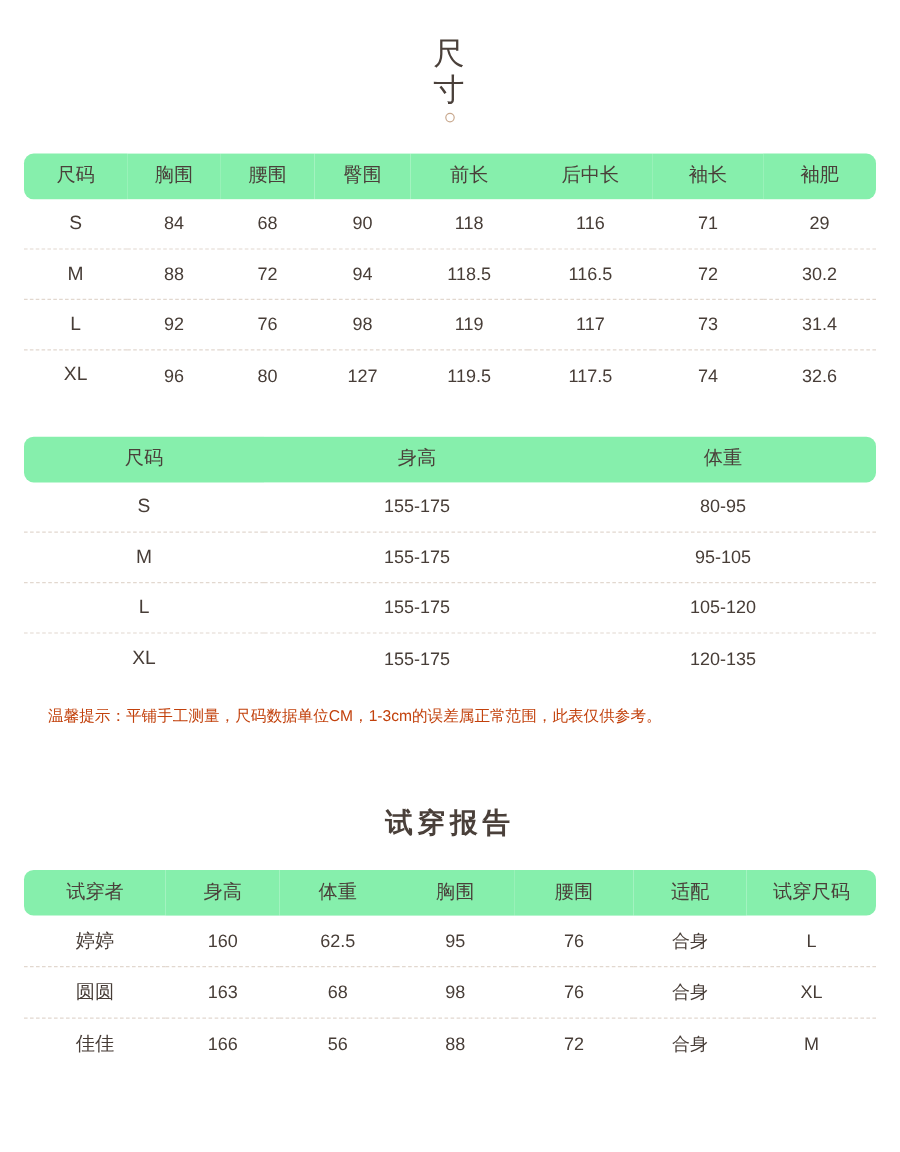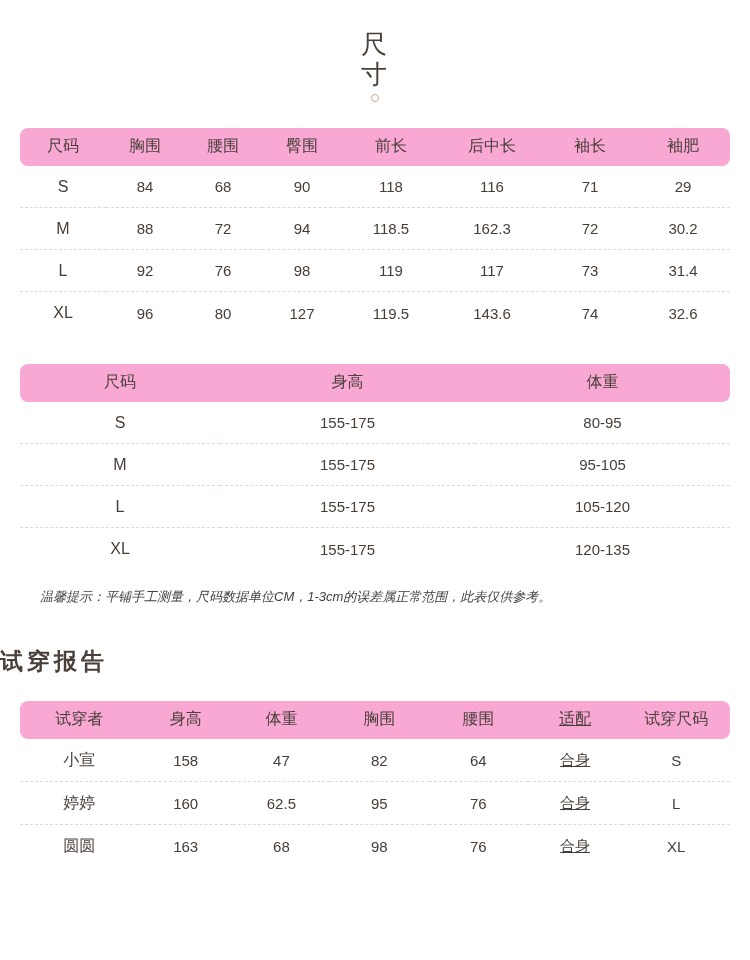--- a/index.html
+++ b/index.html
@@ -40,21 +40,21 @@
   }
 
   
   table.sz {
     border-collapse: collapse;
     width: 710px;
     margin: 0 auto;
     table-layout: fixed;
   }
   table.sz th {
-    background: #f9a8d4;
+    background: #86efac;
     font-weight: normal;
     font-size: 16px;
     color: #4a403a;
     height: 38px;
     text-align: center;
     font-family: "Liberation Sans", sans-serif;
   }
   table.sz td {
     height: 42px;
     text-align: center;
@@ -84,44 +84,44 @@
   #t2 th:first-child, #t2 td:first-child { width: 200px; }
   #t2 th:nth-child(2), #t2 td:nth-child(2) { width: 255px; }
   #t2 th:nth-child(3), #t2 td:nth-child(3) { width: 255px; }
   #t2 td { height: 42px; }
 
   
   .note {
     width: 710px;
     margin: 18px auto 12px auto;
     font-size: 13px;
-    color: #404040;
+    color: #c2410c;
     text-align: left;
     padding-left: 20px;
-    font-style: italic;
   }
 
   
   .sub-title {
+    text-align: center;
     font-family: "Liberation Serif", serif;
     font-size: 23px;
     color: #4a403a;
     letter-spacing: 4px;
-    margin-top: 40px;
+    margin-top: 64px;
     font-weight: bold;
   }
 
   
   #t3 { margin-top: 24px; }
   #t3 th:first-child, #t3 td:first-child { width: 110px; margin-left: 36px; }
   #t3 th:nth-child(2), #t3 td:nth-child(2) { width: 88px; }
   #t3 th:nth-child(3), #t3 td:nth-child(3) { width: 90px; }
   #t3 th:nth-child(4), #t3 td:nth-child(4) { width: 92px; }
   #t3 th:nth-child(5), #t3 td:nth-child(5) { width: 92px; }
-  #t3 th:nth-child(6), #t3 td:nth-child(6) { width: 88px; text-decoration: underline; }
+  #t3 th:nth-child(6), #t3 td:nth-child(6) { width: 88px; }
   #t3 th:nth-child(7), #t3 td:nth-child(7) { width: 100px; }
   #t3 td { height: 43px; }
   #t3 td:first-child { font-size: 16px; }
 </style>
 </head>
 <body>
 
 <div class="page">
 
   <div class="main-title">
@@ -153,41 +153,41 @@
         <td>116</td>
         <td>71</td>
         <td>29</td>
       </tr>
       <tr>
         <td class="c1">M</td>
         <td>88</td>
         <td>72</td>
         <td>94</td>
         <td>118.5</td>
-        <td>162.3</td>
+        <td>116.5</td>
         <td>72</td>
         <td>30.2</td>
       </tr>
       <tr>
         <td class="c1">L</td>
         <td>92</td>
         <td>76</td>
         <td>98</td>
         <td>119</td>
         <td>117</td>
         <td>73</td>
         <td>31.4</td>
       </tr>
       <tr>
         <td class="c1">XL</td>
         <td>96</td>
         <td>80</td>
         <td>127</td>
         <td>119.5</td>
-        <td>143.6</td>
+        <td>117.5</td>
         <td>74</td>
         <td>32.6</td>
       </tr>
     </tbody>
   </table>
 
   <table class="sz" id="t2">
     <thead>
       <tr>
         <th>尺码</th>
@@ -230,42 +230,42 @@
         <th>身高</th>
         <th>体重</th>
         <th>胸围</th>
         <th>腰围</th>
         <th>适配</th>
         <th>试穿尺码</th>
       </tr>
     </thead>
     <tbody>
       <tr>
-        <td>小宣</td>
-        <td>158</td>
-        <td>47</td>
-        <td>82</td>
-        <td>64</td>
-        <td>合身</td>
-        <td>S</td>
-      </tr>
-      <tr>
         <td>婷婷</td>
         <td>160</td>
         <td>62.5</td>
         <td>95</td>
         <td>76</td>
         <td>合身</td>
         <td>L</td>
       </tr>
       <tr>
         <td>圆圆</td>
         <td>163</td>
         <td>68</td>
         <td>98</td>
         <td>76</td>
         <td>合身</td>
         <td>XL</td>
       </tr>
+      <tr>
+        <td>佳佳</td>
+        <td>166</td>
+        <td>56</td>
+        <td>88</td>
+        <td>72</td>
+        <td>合身</td>
+        <td>M</td>
+      </tr>
     </tbody>
   </table>
 
 </div>
 
 </body></html>

